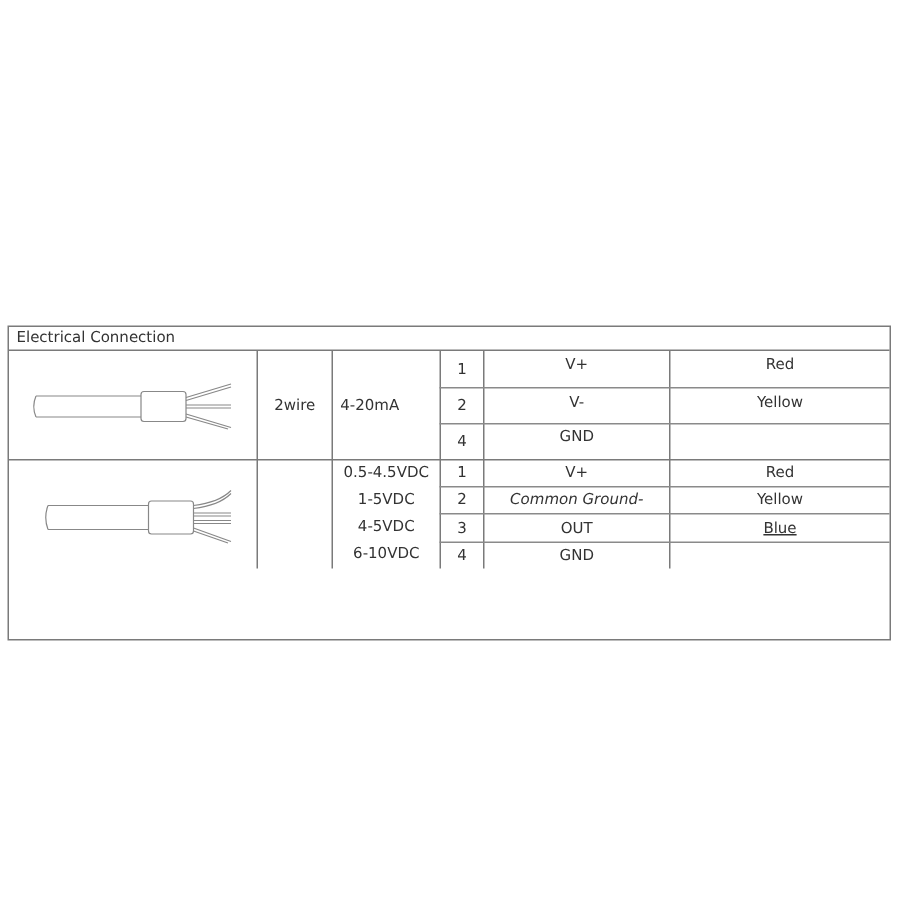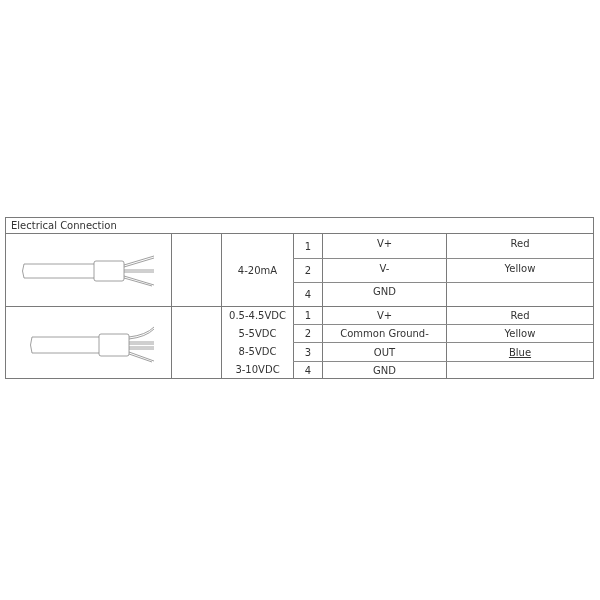--- a/index.html
+++ b/index.html
@@ -13,21 +13,21 @@
     body {
       position: relative;
       font-family: "DejaVu Sans", "Liberation Sans", sans-serif;
       color: #333333;
     }
     .tbl {
       position: absolute;
       left: 5px;
       top: 217px;
       width: 589px;
-      height: 162px;
+      height: 210px;
       border: 1px solid #7a7a7a;
       box-sizing: border-box;
     }
     .header {
       position: absolute;
       left: 0;
       top: 0;
       width: 100%;
       height: 16px;
       border-bottom: 1px solid #7a7a7a;
@@ -94,21 +94,22 @@
       <rect x="80" y="11" width="30" height="20" rx="2" fill="#fff" stroke="#888" stroke-width="0.8"></rect>
 
       <path d="M110 15 L140 6" stroke="#888" stroke-width="0.8"></path>
       <path d="M110 17 L140 8" stroke="#888" stroke-width="0.8"></path>
       <path d="M110 20 L140 20" stroke="#888" stroke-width="0.8"></path>
       <path d="M110 22 L140 22" stroke="#888" stroke-width="0.8"></path>
       <path d="M110 26 L140 35" stroke="#888" stroke-width="0.8"></path>
       <path d="M110 28 L138 36" stroke="#888" stroke-width="0.8"></path>
     </svg>
   </div>
-  <div class="cell" style="left:216px; top:16px; width:71px; height:72px;text-align:center;">4-20mA</div>
+  <div class="cell" style="left:166px; top:16px; width:49px; height:72px;">2wire</div>
+  <div class="cell" style="left:205px; top:16px; width:71px; height:72px;text-align:center;">4-20mA</div>
 
   <div class="cell" style="left:288px; top:16px; width:28px; height:24px;">1</div>
   <div class="cell" style="left:317px; top:16px; width:123px; height:18px;">V+</div>
   <div class="cell" style="left:441px; top:16px; width:146px; height:18px;">Red</div>
 
   <div class="cell" style="left:288px; top:41px; width:28px; height:23px;">2</div>
   <div class="cell" style="left:317px; top:41px; width:123px; height:18px;">V-</div>
   <div class="cell" style="left:441px; top:41px; width:146px; height:18px;">Yellow</div>
 
   <div class="cell" style="left:288px; top:65px; width:28px; height:23px;">4</div>
@@ -125,31 +126,31 @@
       <path d="M115 19 L140 19" stroke="#888" stroke-width="0.8"></path>
       <path d="M115 21 L140 21" stroke="#888" stroke-width="0.8"></path>
       <path d="M115 24 L140 24" stroke="#888" stroke-width="0.8"></path>
       <path d="M115 26 L140 26" stroke="#888" stroke-width="0.8"></path>
       <path d="M115 29 L140 38" stroke="#888" stroke-width="0.8"></path>
       <path d="M115 31 L138 39" stroke="#888" stroke-width="0.8"></path>
     </svg>
   </div>
   <div class="cell stack" style="left:216px; top:89px; width:71px; height:72px;">
     <span>0.5-4.5VDC</span>
-    <span>5-5VDC</span>
-    <span>8-5VDC</span>
-    <span>3-10VDC</span>
+    <span>1-5VDC</span>
+    <span>4-5VDC</span>
+    <span>6-10VDC</span>
   </div>
 
   <div class="cell" style="left:288px; top:89px; width:28px; height:17px;">1</div>
   <div class="cell" style="left:317px; top:89px; width:123px; height:17px;">V+</div>
   <div class="cell" style="left:441px; top:89px; width:146px; height:17px;">Red</div>
 
   <div class="cell" style="left:288px; top:107px; width:28px; height:17px;">2</div>
-  <div class="cell" style="left:317px; top:107px; width:123px; height:17px;">Common Ground-</div>
+  <div class="cell" style="left:317px; top:107px; width:123px; height:17px;font-style:italic;">Common Ground-</div>
   <div class="cell" style="left:441px; top:107px; width:146px; height:17px;">Yellow</div>
 
   <div class="cell" style="left:288px; top:125px; width:28px; height:18px;">3</div>
   <div class="cell" style="left:317px; top:125px; width:123px; height:18px;text-align:center;">OUT</div>
   <div class="cell" style="left:441px; top:125px; width:146px; height:18px;text-decoration:underline;">Blue</div>
 
   <div class="cell" style="left:288px; top:144px; width:28px; height:17px;">4</div>
   <div class="cell" style="left:317px; top:144px; width:123px; height:17px;">GND</div>
   <div class="cell" style="left:441px; top:144px; width:146px; height:17px;"></div>
 </div>

